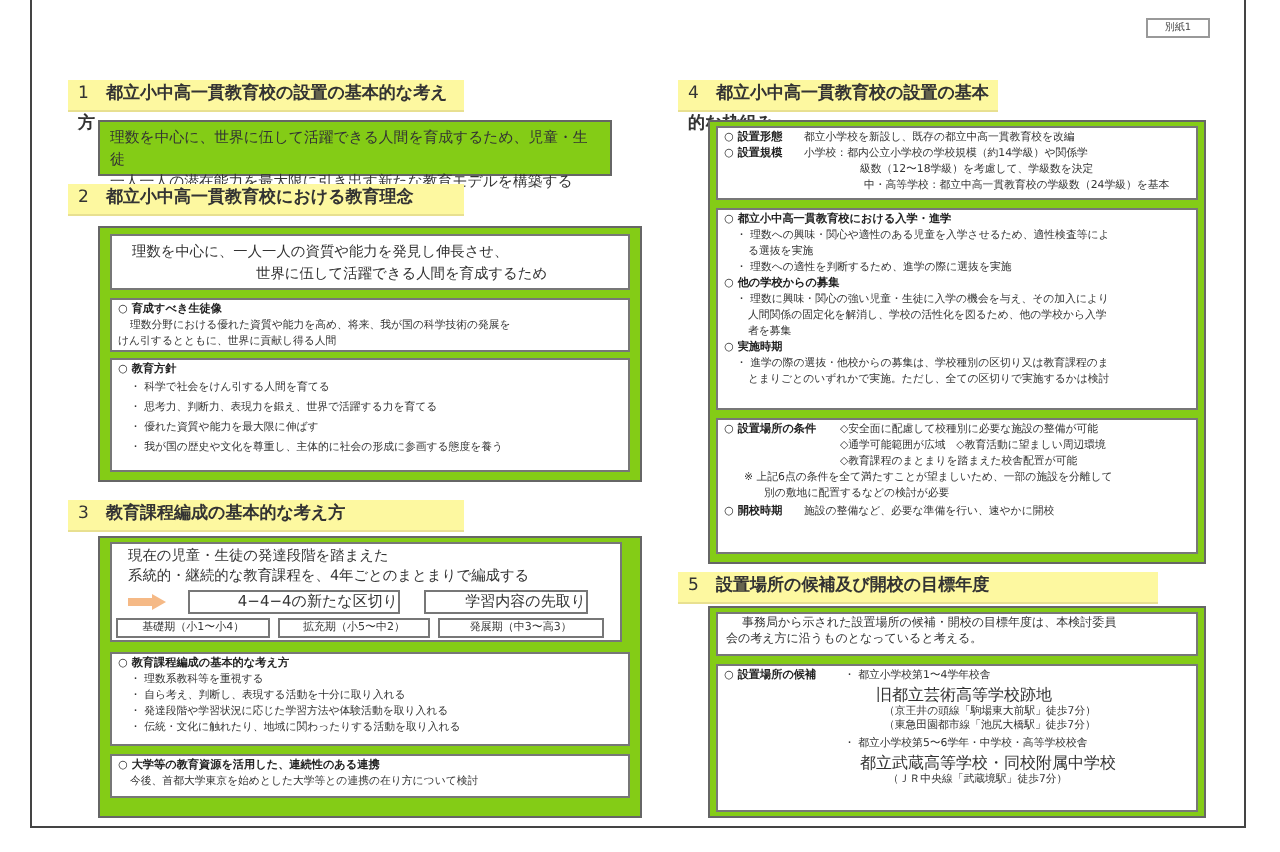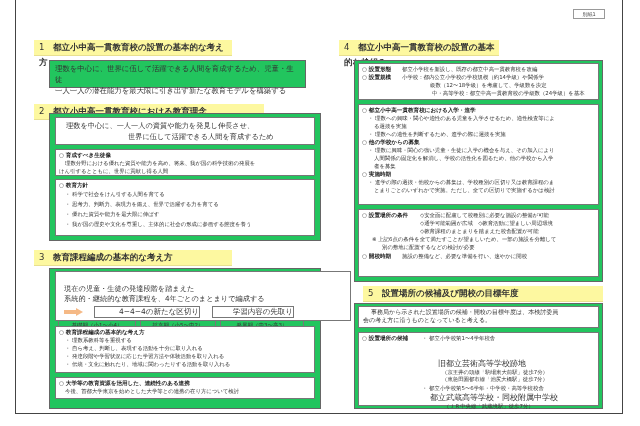--- a/index.html
+++ b/index.html
@@ -17,21 +17,21 @@
   .title {
     position: absolute; left: 0; width: 100%; top: 21px; text-align: center;
     font-size: 10.5px; color: #333; letter-spacing: 0.2px;
   }
   .sec-h {
     position: absolute; background: #fdf8a0; height: 15px;
     font-size: 8.5px; font-weight: bold; line-height: 15px; padding-left: 5px; color: #333;
     box-shadow: 0 1px 0 #e8e090;
   }
   .sec-h .num { display: inline-block; width: 14px; font-weight: normal; }
-  .box { position: absolute; border: 1.3px solid #666; background: #22c55e; }
+  .box { position: absolute; border: 1.3px solid #666; background: #84cc16; }
   .inner { position: absolute; border: 1.2px solid #777; background: #fff; }
   .t { font-size: 7.6px; line-height: 11px; color: #333; }
   .s { font-size: 5.4px; line-height: 8px; color: #333; }
   .sb { font-size: 5.6px; line-height: 8px; color: #222; font-weight: bold; }
   .bul { padding-left: 6px; }
   .bul2 { padding-left: 12px; }
   .row { display: flex; align-items: center; }
   .pill { border: 1px solid #777; font-size: 7.5px; height: 12px; line-height: 10px; text-align: right; color: #333; }
   .phase { border: 1px solid #777; font-size: 5.5px; height: 10px; line-height: 8px; text-align: center; color: #333; }
   .arrow { width: 20px; height: 8px; position: relative; }
@@ -48,21 +48,21 @@
   <div class="tag">別紙1</div>
 
   <div class="sec-h" style="left:18px; top:42px; width:198px;">
     <span class="num">1</span><span>都立小中高一貫教育校の設置の基本的な考え方</span>
   </div>
   <div class="box" style="left:33px; top:62px; width:257px; height:28px; padding:2px 5px;">
     <div class="t" style="font-size:7.4px; line-height:11px;">理数を中心に、世界に伍して活躍できる人間を育成するため、児童・生徒</div>
     <div class="t" style="font-size:7.4px; line-height:11px;">一人一人の潜在能力を最大限に引き出す新たな教育モデルを構築する</div>
   </div>
 
-  <div class="sec-h" style="left:18px; top:106px; width:230px;">
+  <div class="sec-h" style="left:18px; top:94px; width:198px;">
     <span class="num">2</span><span>都立小中高一貫教育校における教育理念</span>
   </div>
   <div class="box" style="left:33px; top:115px; width:272px; height:128px;">
     <div class="inner" style="left:5px; top:3px; width:260px; height:28px; padding:2px 0;">
       <div class="t" style="padding-left:10px; font-size:7.2px; line-height:11px;">理数を中心に、一人一人の資質や能力を発見し伸長させ、</div>
       <div class="t" style="padding-left:72px; font-size:7.2px; line-height:11px;">世界に伍して活躍できる人間を育成するため</div>
     </div>
     <div class="inner" style="left:5px; top:35px; width:260px; height:27px; padding:1px 3px;">
       <div class="sb">○ 育成すべき生徒像</div>
       <div class="s bul">理数分野における優れた資質や能力を高め、将来、我が国の科学技術の発展を</div>
@@ -74,21 +74,21 @@
       <div class="s bul" style="line-height:10px;">・ 思考力、判断力、表現力を鍛え、世界で活躍する力を育てる</div>
       <div class="s bul" style="line-height:10px;">・ 優れた資質や能力を最大限に伸ばす</div>
       <div class="s bul" style="line-height:10px;">・ 我が国の歴史や文化を尊重し、主体的に社会の形成に参画する態度を養う</div>
     </div>
   </div>
 
   <div class="sec-h" style="left:18px; top:252px; width:198px;">
     <span class="num">3</span><span>教育課程編成の基本的な考え方</span>
   </div>
   <div class="box" style="left:33px; top:270px; width:272px; height:141px;">
-    <div class="inner" style="left:5px; top:2px; width:296px; height:50px; padding:12px 8px;">
+    <div class="inner" style="left:5px; top:2px; width:256px; height:50px; padding:1px 8px;">
       <div class="t" style="font-size:7.2px; line-height:10px;">現在の児童・生徒の発達段階を踏まえた</div>
       <div class="t" style="font-size:7.2px; line-height:10px;">系統的・継続的な教育課程を、4年ごとのまとまりで編成する</div>
       <div class="row" style="margin-top:2px;">
         <div class="arrow"></div>
         <div class="pill" style="width:106px; margin-left:10px;">4−4−4の新たな区切り</div>
         <div class="pill" style="width:82px; margin-left:12px;">学習内容の先取り</div>
       </div>
       <div class="row" style="margin-top:2px; margin-left:-6px;">
         <div class="phase" style="width:78px;">基礎期（小1〜小4）</div>
         <div class="phase" style="width:76px; margin-left:4px;">拡充期（小5〜中2）</div>
@@ -150,34 +150,34 @@
       </div>
       <div class="s" style="padding-left:10px;">※ 上記6点の条件を全て満たすことが望ましいため、一部の施設を分離して</div>
       <div class="s" style="padding-left:20px;">別の敷地に配置するなどの検討が必要</div>
       <div class="row" style="margin-top:1px;">
         <span class="sb" style="width:40px;">○ 開校時期</span>
         <span class="s">施設の整備など、必要な準備を行い、速やかに開校</span>
       </div>
     </div>
   </div>
 
-  <div class="sec-h" style="left:323px; top:288px; width:240px;margin-left:24px;">
+  <div class="sec-h" style="left:323px; top:288px; width:240px;">
     <span class="num">5</span><span>設置場所の候補及び開校の目標年度</span>
   </div>
   <div class="box" style="left:338px; top:305px; width:249px; height:106px;">
     <div class="inner" style="left:3px; top:2px; width:241px; height:22px; padding:1px 4px;">
       <div class="md" style="padding-left:8px;">事務局から示された設置場所の候補・開校の目標年度は、本検討委員</div>
       <div class="md">会の考え方に沿うものとなっていると考える。</div>
     </div>
     <div class="inner" style="left:3px; top:28px; width:241px; height:74px; padding:1px 3px;">
       <div class="row">
         <span class="sb" style="width:60px;">○ 設置場所の候補</span>
         <span class="s">・ 都立小学校第1〜4学年校舎</span>
       </div>
-      <div class="lg" style="padding-left:76px;margin-top:16px;">旧都立芸術高等学校跡地</div>
+      <div class="lg" style="padding-left:76px;">旧都立芸術高等学校跡地</div>
       <div class="s" style="padding-left:80px; line-height:7px;">（京王井の頭線「駒場東大前駅」徒歩7分）</div>
       <div class="s" style="padding-left:80px; line-height:7px;">（東急田園都市線「池尻大橋駅」徒歩7分）</div>
       <div class="s" style="padding-left:60px; margin-top:1px;">・ 都立小学校第5〜6学年・中学校・高等学校校舎</div>
       <div class="lg" style="padding-left:68px;">都立武蔵高等学校・同校附属中学校</div>
       <div class="s" style="padding-left:82px; line-height:7px;">（ＪＲ中央線「武蔵境駅」徒歩7分）</div>
     </div>
   </div>
 
 </div>
 

